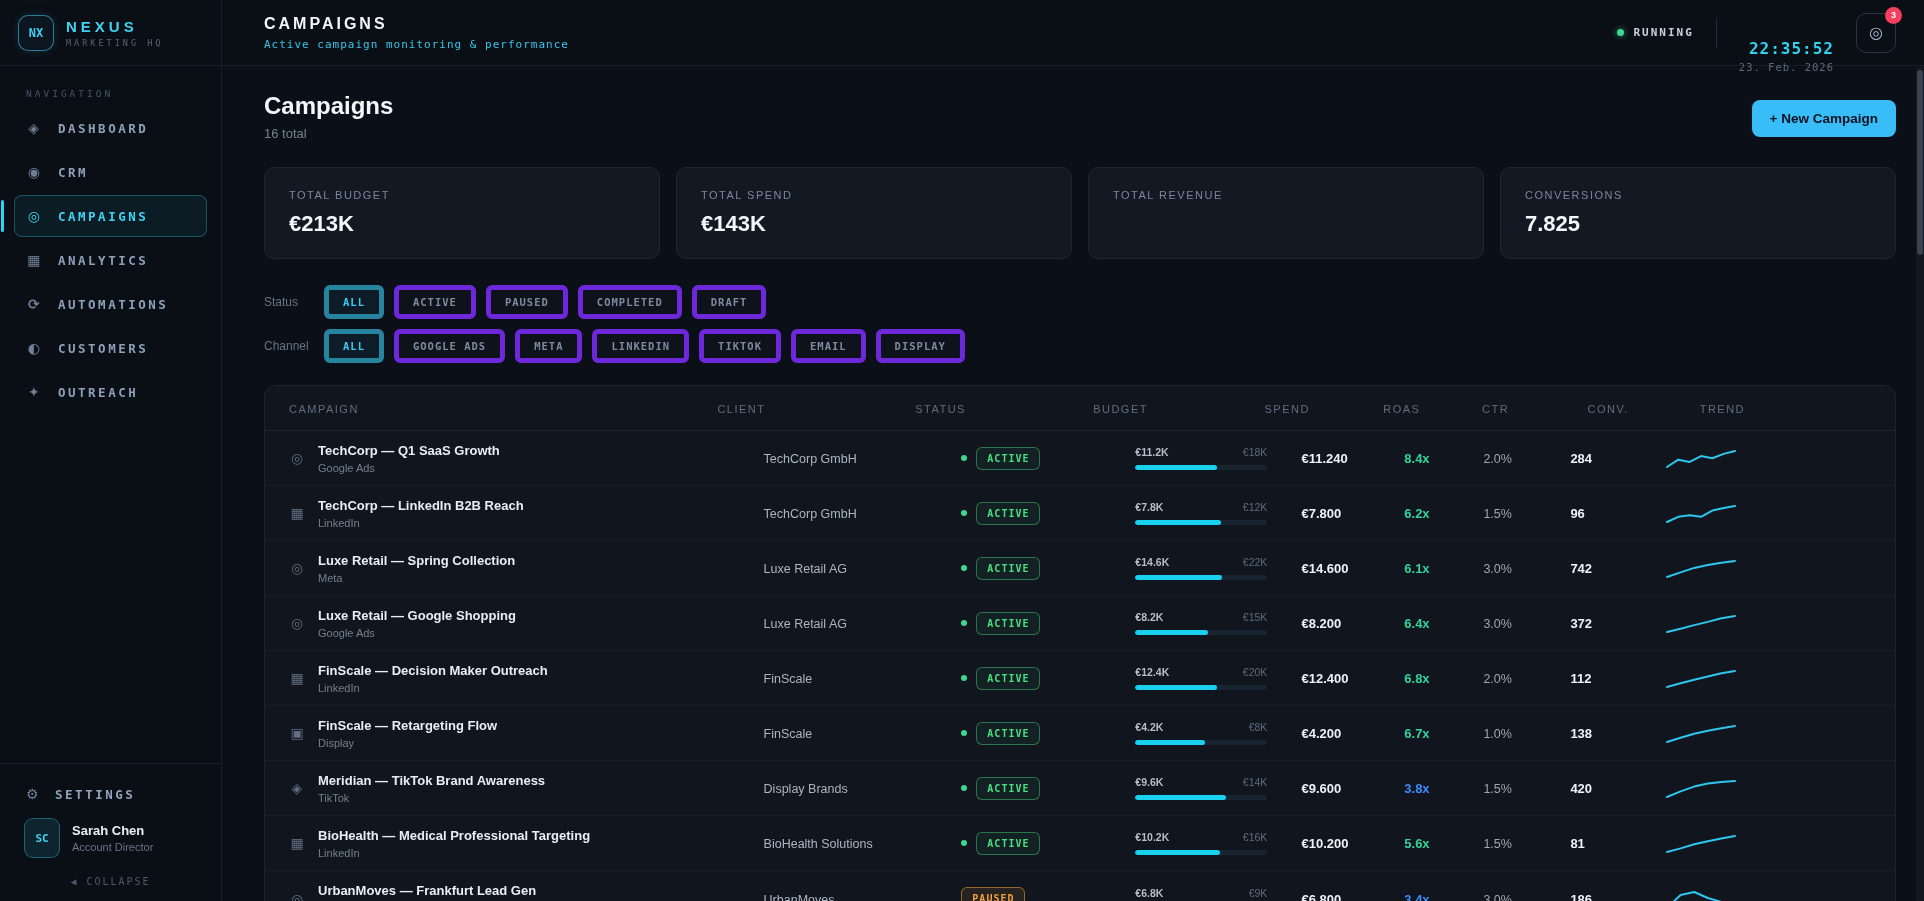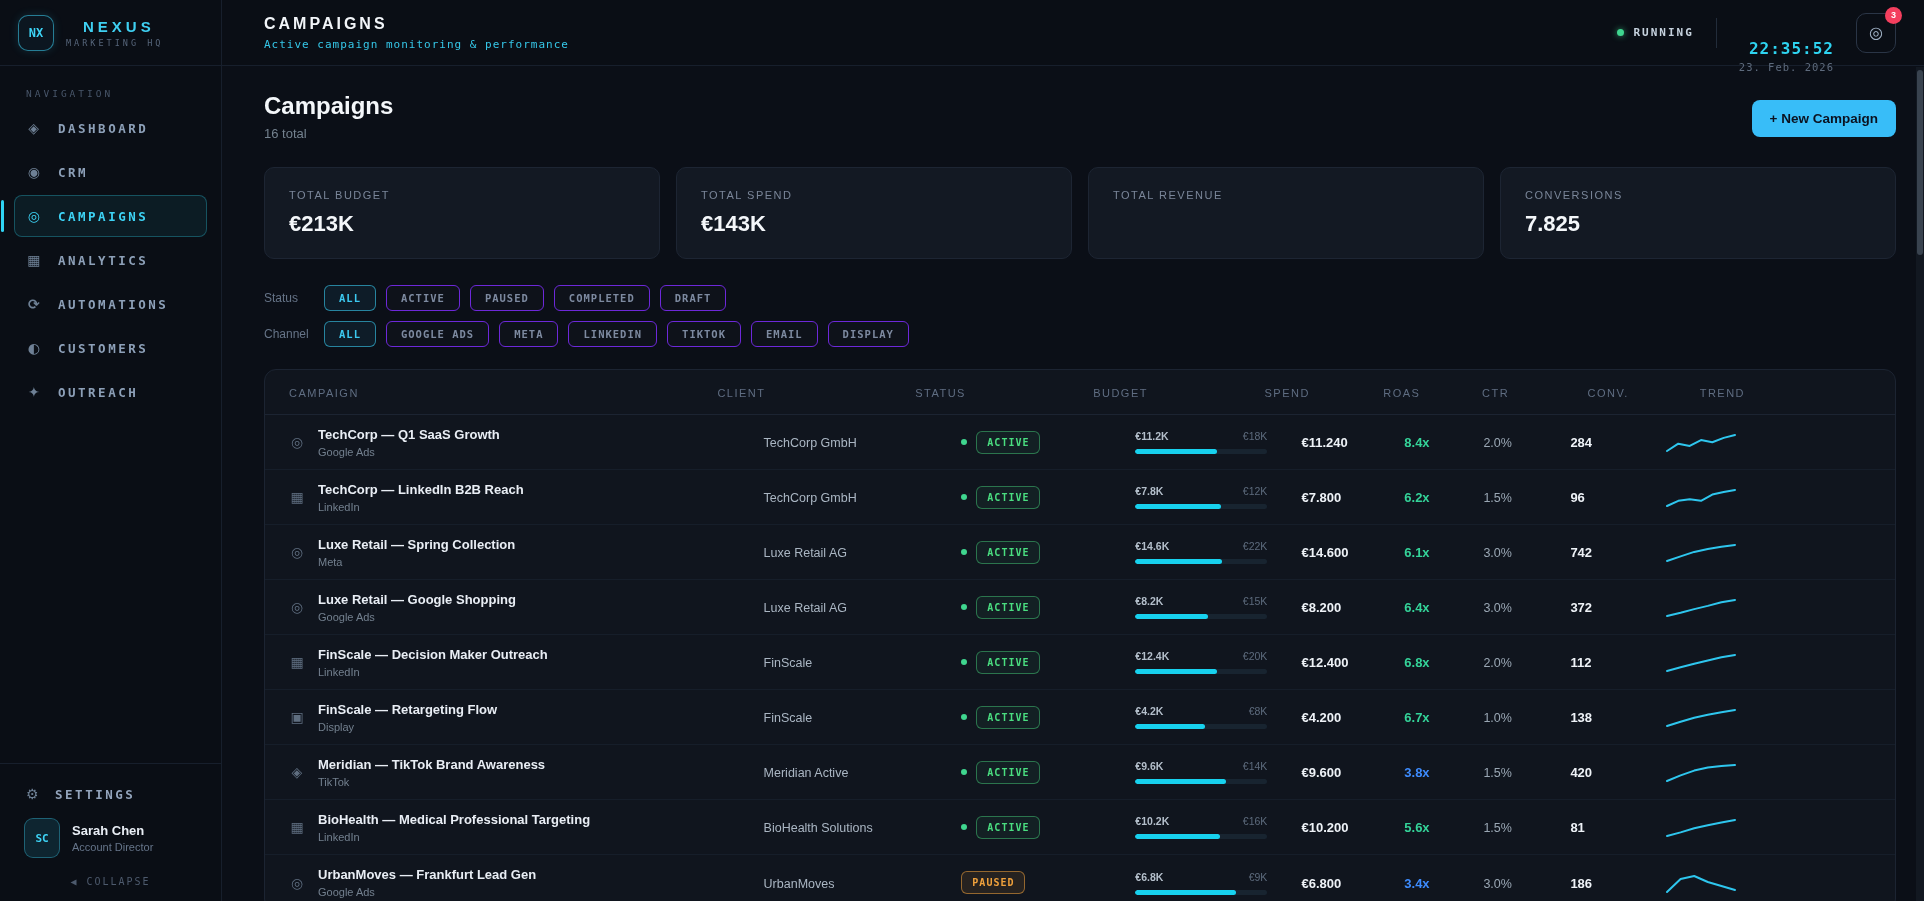--- a/index.html
+++ b/index.html
@@ -6,21 +6,21 @@
   html,body { width:1924px; height:901px; overflow:hidden; }
   body { background:#0a0e15; font-family:"Liberation Sans", sans-serif; color:#e8edf4; }
   .mono { font-family:"DejaVu Sans Mono", monospace; }
 
   .app { display:flex; width:100%; height:100%; }
 
   
   .sidebar { width:222px; min-width:222px; background:#0a0e15; border-right:1px solid #171f2c; display:flex; flex-direction:column; position:relative; }
   .brand { height:66px; display:flex; align-items:center; gap:12px; padding:0 18px; border-bottom:1px solid #171f2c; }
   .logo { width:36px; height:36px; border-radius:10px; border:1px solid rgba(61,211,245,.55); background:#0c1620; color:#3dd3f5; font-family:"DejaVu Sans Mono", monospace; font-weight:bold; font-size:12px; display:flex; align-items:center; justify-content:center; box-shadow:0 0 10px rgba(61,211,245,.15); }
-  .brand-name { color:#3fd0f2; font-weight:bold; font-size:15px; letter-spacing:4px;margin-left:17px; }
+  .brand-name { color:#3fd0f2; font-weight:bold; font-size:15px; letter-spacing:4px; }
   .brand-tagline { font-family:"DejaVu Sans Mono", monospace; font-size:8.5px; letter-spacing:3px; color:#56657a; margin-top:3px; }
 
   .nav-section-label { font-family:"DejaVu Sans Mono", monospace; font-size:9.5px; letter-spacing:3px; color:#48566a; margin:22px 0 8px 26px; }
   .nav-list { padding:0 14px; display:flex; flex-direction:column; }
   .nav-item { position:relative; display:flex; align-items:center; gap:15px; padding:12px 12px; border-radius:8px; border:1px solid transparent; color:#8da0b8; font-family:"DejaVu Sans Mono", monospace; font-size:12.5px; font-weight:bold; letter-spacing:2.5px; cursor:pointer; margin-bottom:2px; }
   .nav-item .nav-icon { font-size:14px; color:#6e8095; width:16px; text-align:center; font-family:"DejaVu Sans", sans-serif; }
   .nav-item.active { background:rgba(45,212,240,.07); border-color:rgba(45,212,240,.3); color:#3dd3f5; }
   .nav-item.active .nav-icon { color:#3dd3f5; }
   .active-bar { position:absolute; left:-14px; top:4px; bottom:4px; width:3px; background:#2fd3f3; border-radius:2px; }
 
@@ -55,21 +55,21 @@
   .btn-primary { background:#38bdf8; color:#0b1220; border:none; border-radius:8px; font-family:"Liberation Sans", sans-serif; font-size:13.5px; font-weight:bold; padding:11px 18px; cursor:pointer; margin-top:8px; }
 
   .stats-row { display:flex; gap:16px; margin-top:26px; }
   .stat-card { flex:1; background:#131923; border:1px solid #1d2533; border-radius:10px; padding:21px 24px; }
   .stat-label { font-size:11px; letter-spacing:1.5px; color:#7a8699; }
   .stat-value { font-size:22px; font-weight:bold; color:#f4f7fa; margin-top:10px; }
 
   .filters { margin-top:26px; display:flex; flex-direction:column; gap:10px; }
   .filter-row { display:flex; align-items:center; gap:8px; }
   .filter-label { width:52px; font-size:12px; color:#667488; }
-  .chip { font-family:"DejaVu Sans Mono", monospace; font-size:10.5px; font-weight:bold; letter-spacing:1px; color:#7d8aa0; background:rgba(255,255,255,.015); border:1px solid #6d28d9; border-radius:6px; padding:6px 14px; margin-right:2px; cursor:pointer; }
+  .chip { font-family:"DejaVu Sans Mono", monospace; font-size:10.5px; font-weight:bold; letter-spacing:1px; color:#7d8aa0; background:rgba(255,255,255,.015); border:5px solid #6d28d9; border-radius:6px; padding:6px 14px; margin-right:2px; cursor:pointer; }
   .chip.active { color:#3cc9f0; border-color:rgba(56,201,240,.6); background:rgba(56,189,248,.08); }
 
   .table { margin-top:22px; background:#10151e; border:1px solid #1c2432; border-radius:12px; overflow:hidden; }
   .t-head { display:flex; align-items:center; padding:17px 24px 15px; border-bottom:1px solid #1c2432;gap:33px; }
   .t-head span { font-size:11px; letter-spacing:1.5px; color:#5f6d82; }
   .t-row { display:flex; align-items:center; padding:10px 24px; min-height:55px; border-bottom:1px solid #161e2a; cursor:pointer; }
   .t-row:last-child { border-bottom:none; }
   .col-campaign { width:30%; display:flex; align-items:center; gap:13px; }
   .col-client { width:12.5%; }
   .col-status { width:11%; }
@@ -466,21 +466,21 @@
             </div>
           </div>
           <div class="t-row">
             <div class="col-campaign">
               <span class="ch-icon">◈</span>
               <div>
                 <div class="c-name">Meridian — TikTok Brand Awareness</div>
                 <div class="c-channel">TikTok</div>
               </div>
             </div>
-            <div class="col-client"><span class="client-text">Meridian Active</span></div>
+            <div class="col-client"><span class="client-text">Display Brands</span></div>
             <div class="col-status">
               <div class="status-wrap">
                 <span class="s-dot"></span>
                 <span class="pill active">ACTIVE</span>
               </div>
             </div>
             <div class="col-budget">
               <div class="budget-cell">
                 <div class="b-labels">
                   <span class="b-spent">€9.6K</span>

